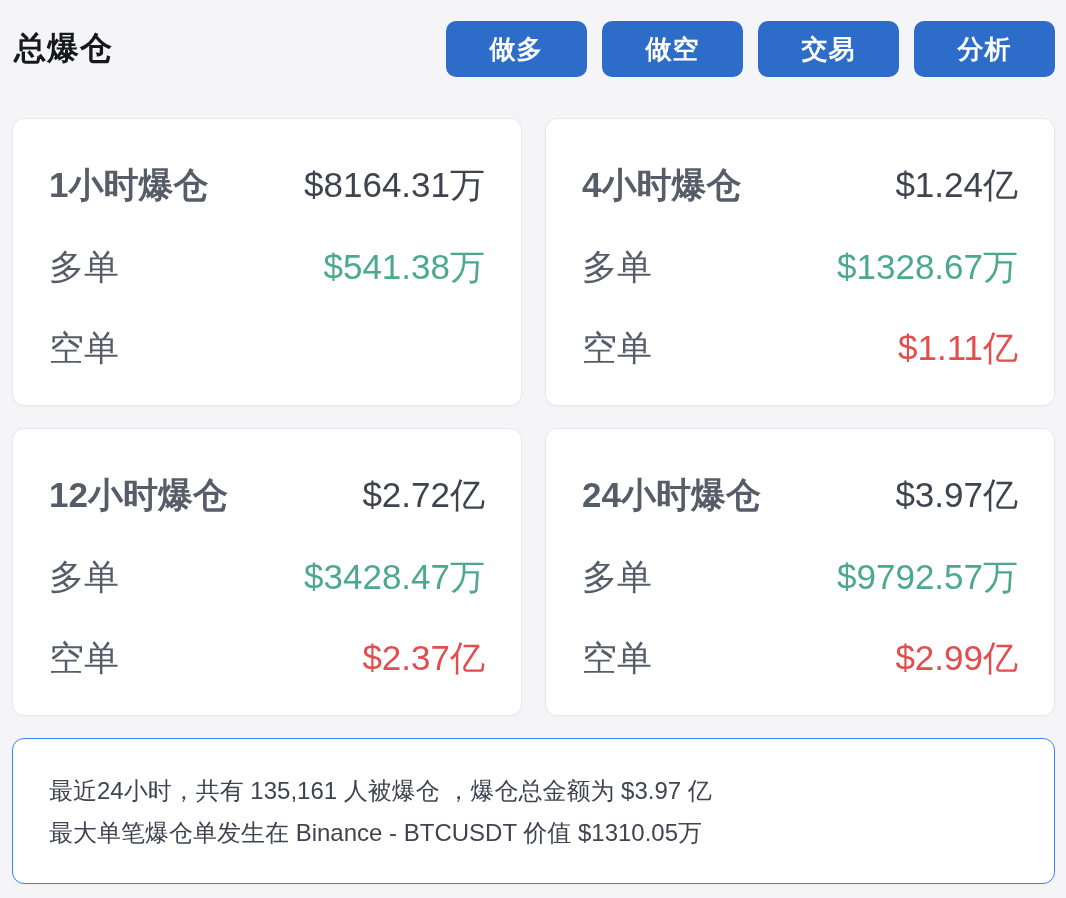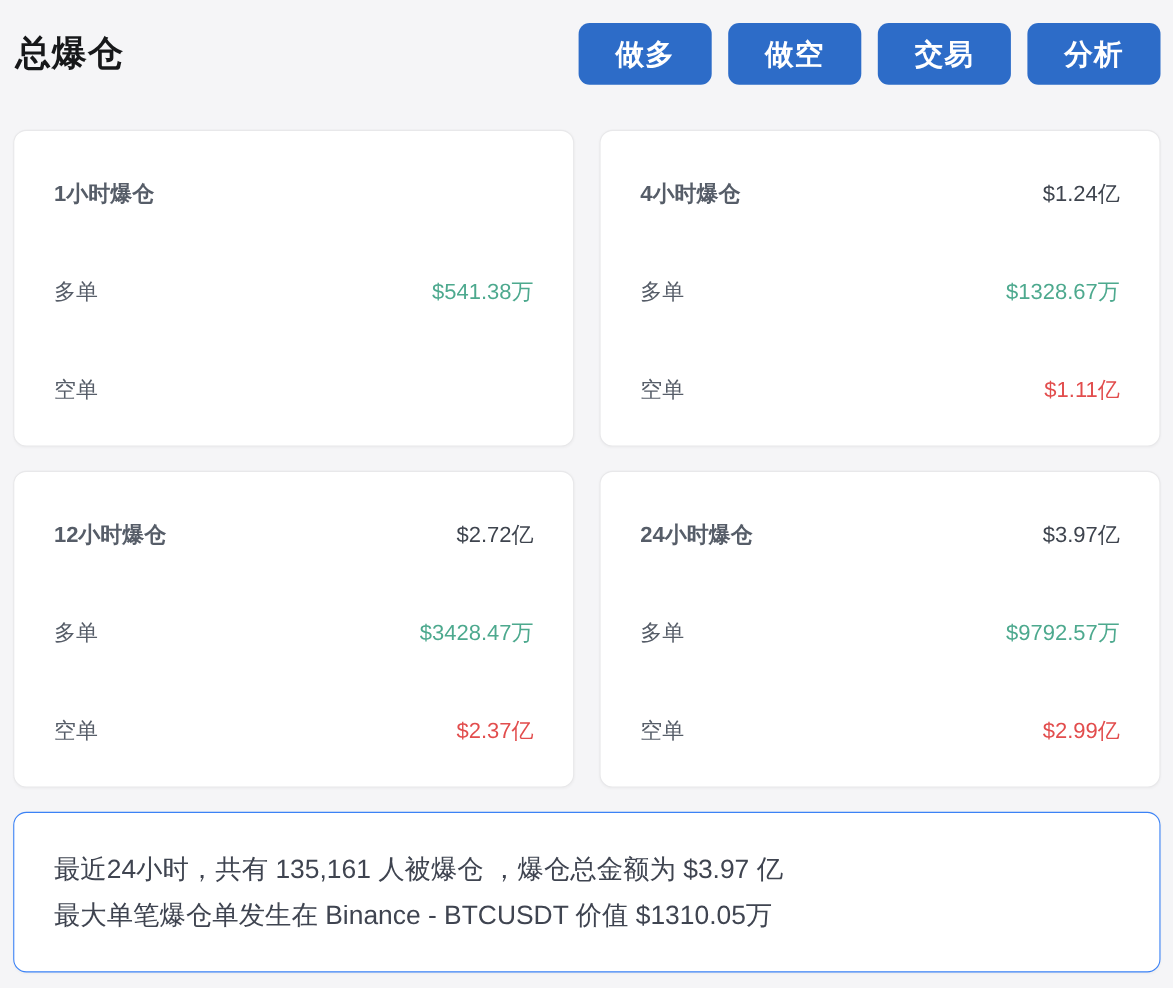--- a/index.html
+++ b/index.html
@@ -23,21 +23,21 @@
     font-size: 32px;
     font-weight: 700;
     color: #17181a;
     letter-spacing: 1px;
   }
   .btn-row {
     display: flex;
     gap: 15px;
   }
   .btn {
-    width: 121px;
+    width: 141px;
     height: 56px;
     display: flex;
     align-items: center;
     justify-content: center;
     background: #2d6cc8;
     color: #ffffff;
     font-size: 26px;
     font-weight: 700;
     font-family: inherit;
     border: none;
@@ -59,21 +59,21 @@
     height: 288px;
     padding: 48px 36px 40px 36px;
     display: flex;
     flex-direction: column;
     justify-content: space-between;
     box-shadow: 0 1px 2px rgba(0,0,0,0.03);
   }
   .card-row {
     display: flex;
     justify-content: space-between;
-    font-size: 20px;
+    font-size: 35px;
     line-height: 1;
   }
   .card-title {
     font-weight: 700;
     color: #565d68;
   }
   .card-total {
     font-weight: 500;
     color: #3e444e;
   }
@@ -117,20 +117,21 @@
     <button class="btn">交易</button>
     <button class="btn">分析</button>
   </div>
 </div>
 
 <div class="cards-grid">
 
   <div class="card">
     <div class="card-row">
       <span class="card-title">1小时爆仓</span>
+      <span class="card-total">$8164.31万</span>
     </div>
     <div class="card-row">
       <span class="side-label">多单</span>
       <span class="val-long">$541.38万</span>
     </div>
     <div class="card-row">
       <span class="side-label">空单</span>
     </div>
   </div>
 

